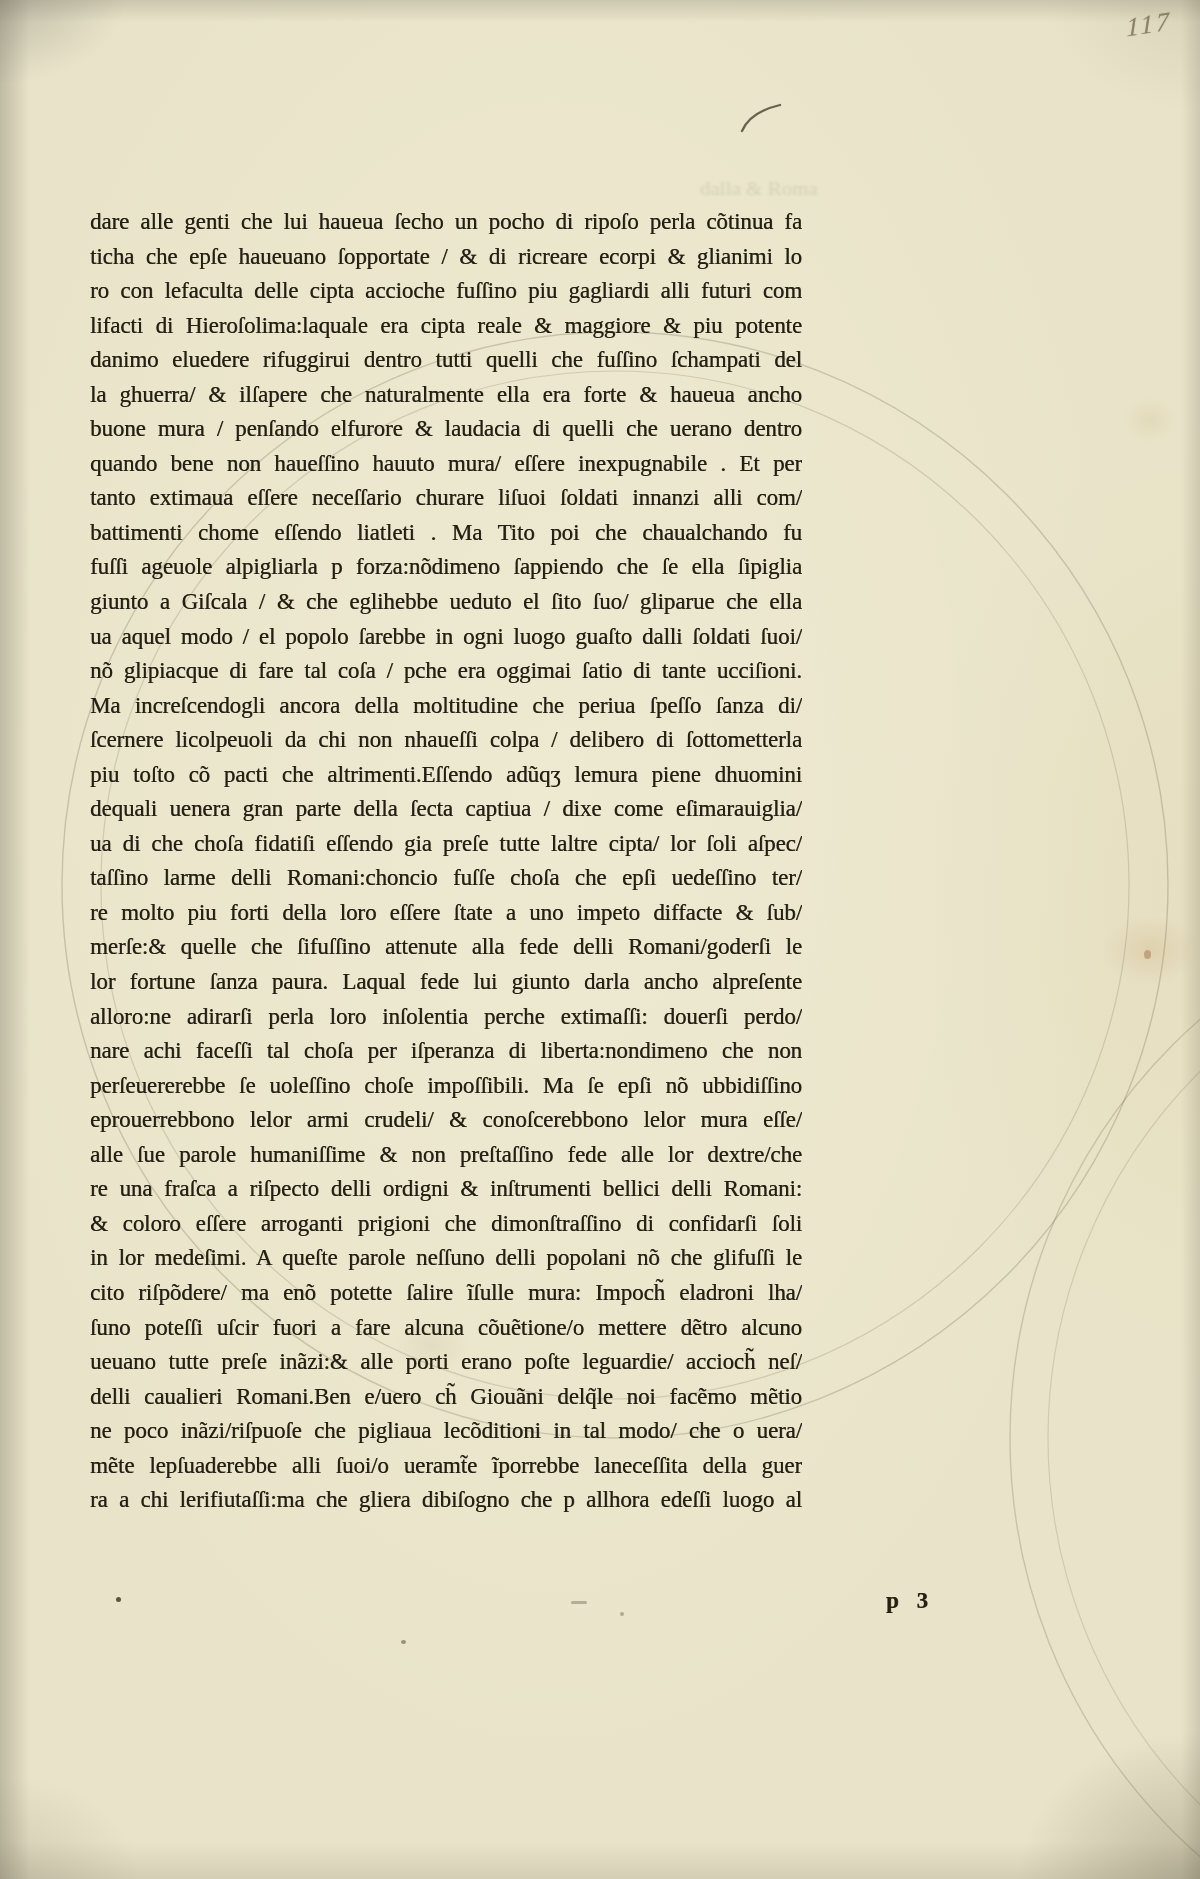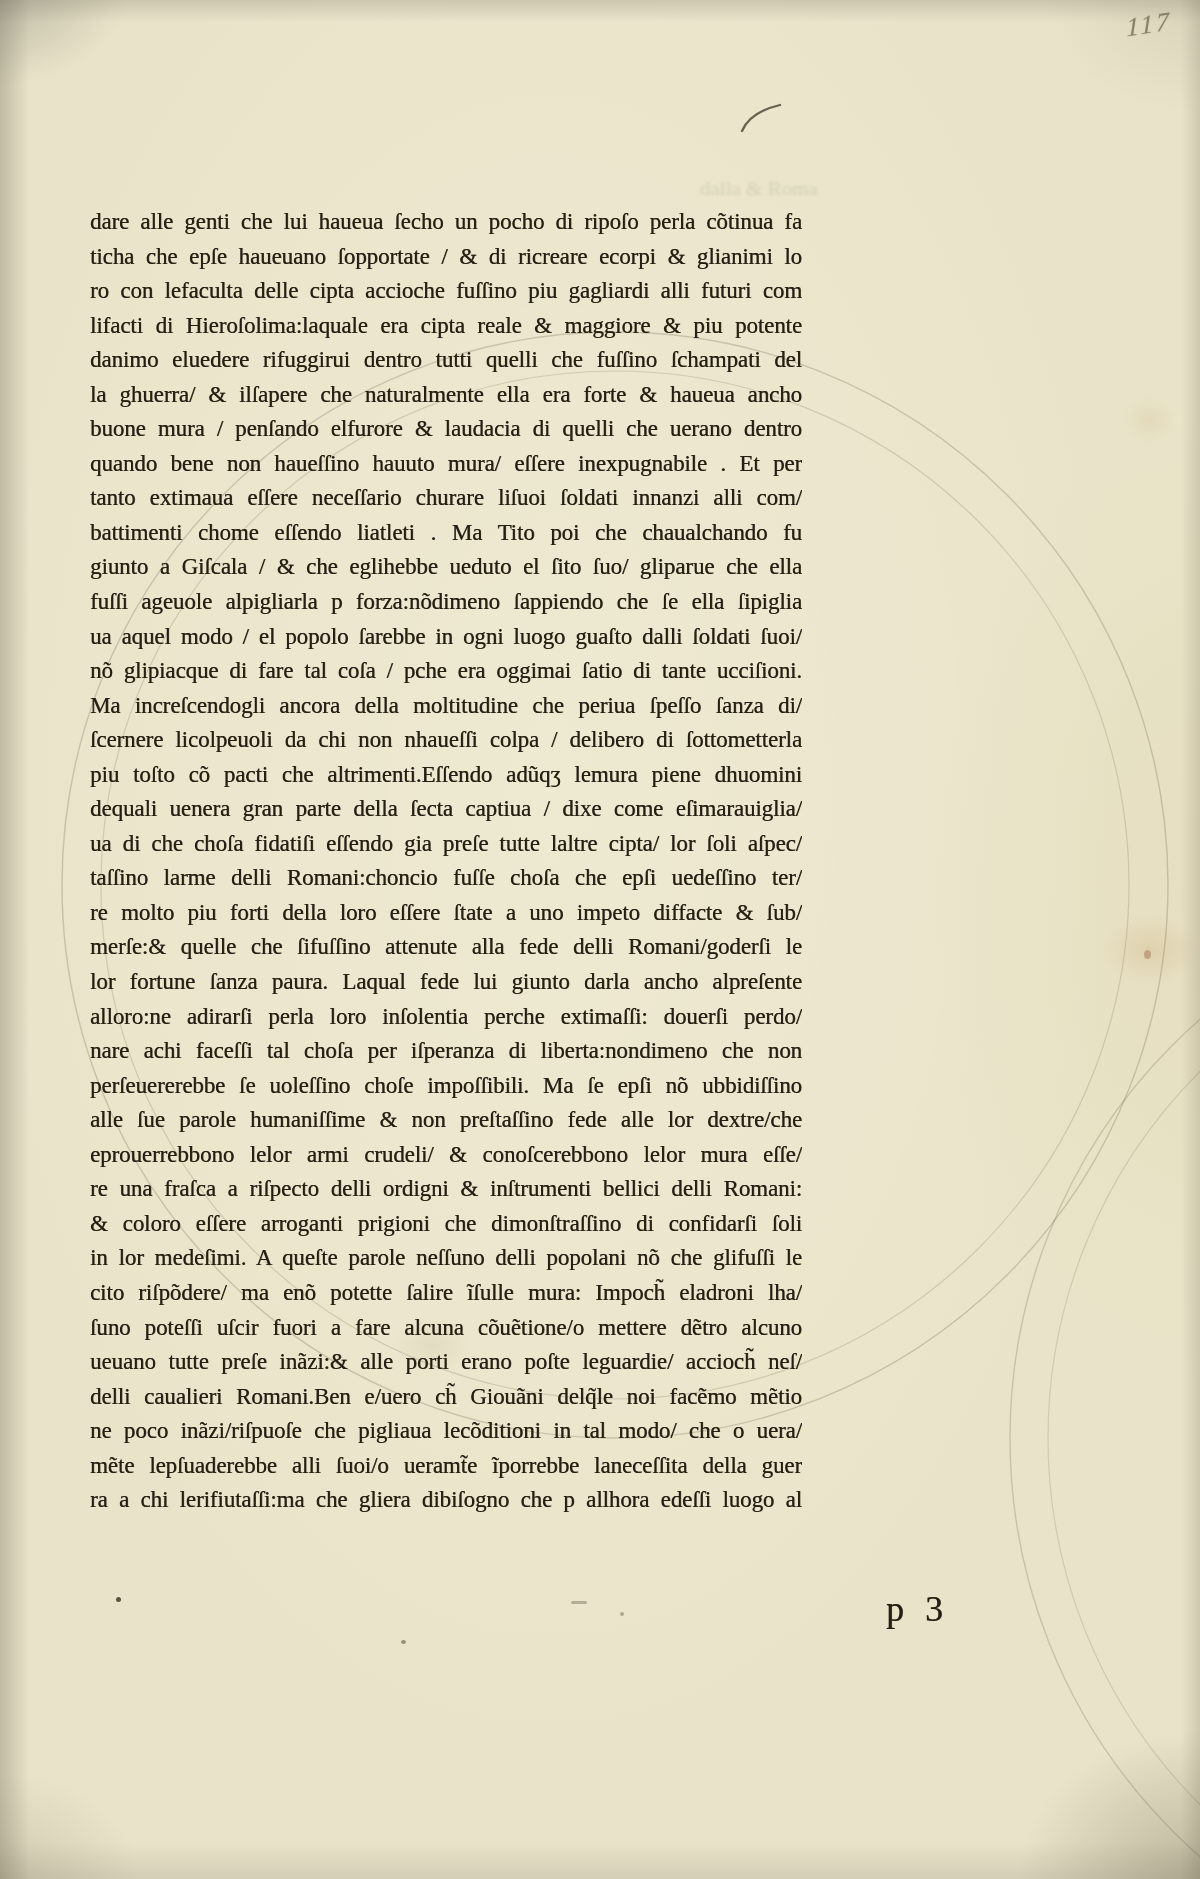--- a/index.html
+++ b/index.html
@@ -42,21 +42,21 @@
   .folio{
     position:absolute;left:1126px;top:8px;width:70px;
     font-size:26px;font-style:italic;
     color:rgba(132,122,99,.85);
     transform:rotate(-9deg) skewX(-8deg);
     letter-spacing:3px;
     text-shadow:0 0 1px rgba(132,122,99,.5);
   }
   .signature{
     position:absolute;left:886px;top:1588px;
-    font-size:36px;font-weight:normal;color:#241e13;
+    font-size:23px;font-weight:bold;color:#241e13;
     letter-spacing:6px;
     text-shadow:0.4px 0 rgba(36,30,19,.7);
   }
   .ghost{
     position:absolute;left:700px;top:177px;width:230px;
     font-size:21px;
     color:#8a9678;
     opacity:.26;
     filter:blur(1.4px);
     transform:scaleY(.9);
@@ -91,38 +91,38 @@
       <div class="line">dare alle genti che lui haueua ſecho un pocho di ripoſo perla cõtinua fa</div>
       <div class="line">ticha che epſe haueuano ſopportate / &amp; di ricreare ecorpi &amp; glianimi lo</div>
       <div class="line">ro con lefaculta delle cipta accioche fuſſino piu gagliardi alli futuri com</div>
       <div class="line">lifacti di Hieroſolima:laquale era cipta reale &amp; maggiore &amp; piu potente</div>
       <div class="line">danimo eluedere rifuggirui dentro tutti quelli che fuſſino ſchampati del</div>
       <div class="line">la ghuerra/ &amp; ilſapere che naturalmente ella era forte &amp; haueua ancho</div>
       <div class="line">buone mura / penſando elfurore &amp; laudacia di quelli che uerano dentro</div>
       <div class="line">quando bene non haueſſino hauuto mura/ eſſere inexpugnabile . Et per</div>
       <div class="line">tanto extimaua eſſere neceſſario churare liſuoi ſoldati innanzi alli com/</div>
       <div class="line">battimenti chome eſſendo liatleti . Ma Tito poi che chaualchando fu</div>
+      <div class="line">fuſſi ageuole alpigliarla p forza:nõdimeno ſappiendo che ſe ella ſipiglia</div>
       <div class="line">giunto a Giſcala / &amp; che eglihebbe ueduto el ſito ſuo/ gliparue che ella</div>
-      <div class="line">fuſſi ageuole alpigliarla p forza:nõdimeno ſappiendo che ſe ella ſipiglia</div>
       <div class="line">ua aquel modo / el popolo ſarebbe in ogni luogo guaſto dalli ſoldati ſuoi/</div>
       <div class="line">nõ glipiacque di fare tal coſa / pche era oggimai ſatio di tante ucciſioni.</div>
       <div class="line">Ma increſcendogli ancora della moltitudine che periua ſpeſſo ſanza di/</div>
       <div class="line">ſcernere licolpeuoli da chi non nhaueſſi colpa / delibero di ſottometterla</div>
       <div class="line">piu toſto cõ pacti che altrimenti.Eſſendo adũqʒ lemura piene dhuomini</div>
       <div class="line">dequali uenera gran parte della ſecta captiua / dixe come eſimarauiglia/</div>
       <div class="line">ua di che choſa fidatiſi eſſendo gia preſe tutte laltre cipta/ lor ſoli aſpec/</div>
       <div class="line">taſſino larme delli Romani:choncio fuſſe choſa che epſi uedeſſino ter/</div>
       <div class="line">re molto piu forti della loro eſſere ſtate a uno impeto diffacte &amp; ſub/</div>
       <div class="line">merſe:&amp; quelle che ſifuſſino attenute alla fede delli Romani/goderſi le</div>
       <div class="line">lor fortune ſanza paura. Laqual fede lui giunto darla ancho alpreſente</div>
       <div class="line">alloro:ne adirarſi perla loro inſolentia perche extimaſſi: douerſi perdo/</div>
       <div class="line">nare achi faceſſi tal choſa per iſperanza di liberta:nondimeno che non</div>
       <div class="line">perſeuererebbe ſe uoleſſino choſe impoſſibili. Ma ſe epſi nõ ubbidiſſino</div>
+      <div class="line">eprouerrebbono lelor armi crudeli/ &amp; conoſcerebbono lelor mura eſſe/</div>
       <div class="line">alle ſue parole humaniſſime &amp; non preſtaſſino fede alle lor dextre/che</div>
-      <div class="line">eprouerrebbono lelor armi crudeli/ &amp; conoſcerebbono lelor mura eſſe/</div>
       <div class="line">re una fraſca a riſpecto delli ordigni &amp; inſtrumenti bellici delli Romani:</div>
       <div class="line">&amp; coloro eſſere arroganti prigioni che dimonſtraſſino di confidarſi ſoli</div>
       <div class="line">in lor medeſimi. A queſte parole neſſuno delli popolani nõ che glifuſſi le</div>
       <div class="line">cito riſpõdere/ ma enõ potette ſalire ĩſulle mura: Impoch̃ eladroni lha/</div>
       <div class="line">ſuno poteſſi uſcir fuori a fare alcuna cõuẽtione/o mettere dẽtro alcuno</div>
       <div class="line">ueuano tutte preſe inãzi:&amp; alle porti erano poſte leguardie/ accioch̃ neſ/</div>
       <div class="line">delli caualieri Romani.Ben e/uero ch̃ Giouãni delq̃le noi facẽmo mẽtio</div>
       <div class="line">ne poco inãzi/riſpuoſe che pigliaua lecõditioni in tal modo/ che o uera/</div>
       <div class="line">mẽte lepſuaderebbe alli ſuoi/o ueramt̃e ĩporrebbe laneceſſita della guer</div>
       <div class="line">ra a chi lerifiutaſſi:ma che gliera dibiſogno che p allhora edeſſi luogo al</div>

